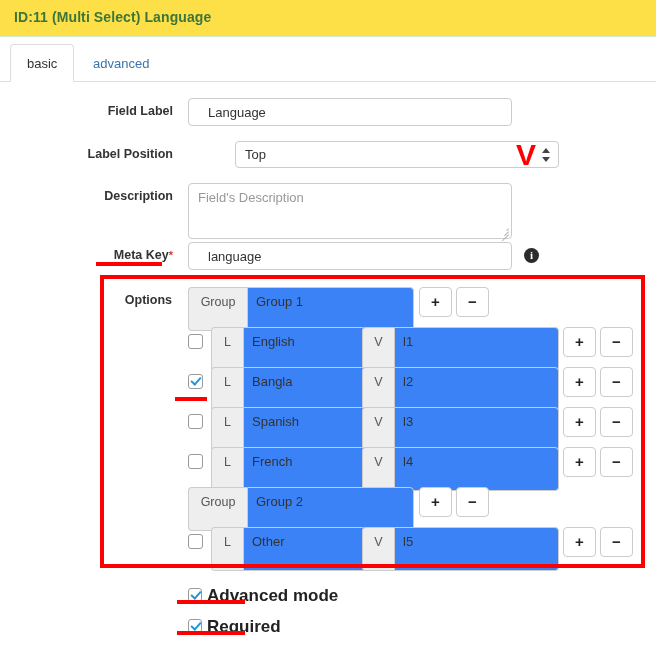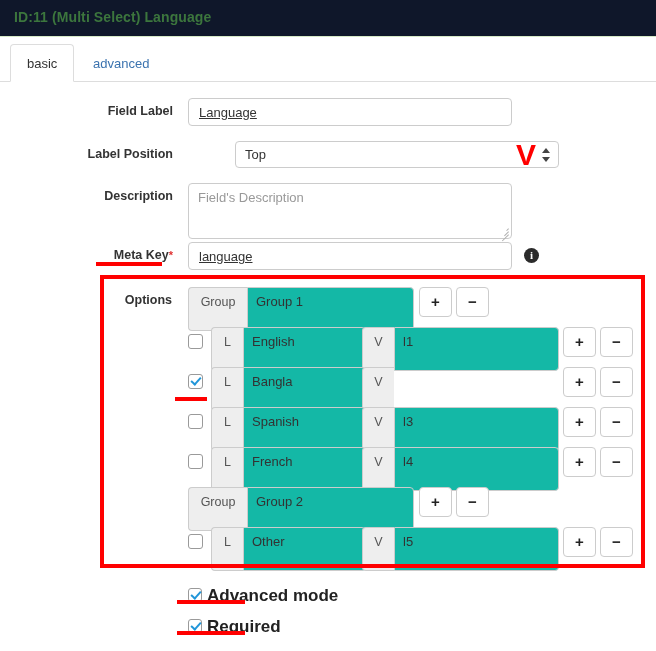--- a/index.html
+++ b/index.html
@@ -16,21 +16,21 @@
     overflow: hidden;
     position: relative;
   }
 
   
   .panel-header {
     position: absolute;
     left: 0; top: 0;
     width: 656px;
     height: 37px;
-    background: #0f172a;
+    background: #fde047;
     border-bottom: 1px solid #d6e9c6;
     box-sizing: border-box;
   }
   .panel-header-title {
     position: absolute;
     left: 14px; top: 9px;
     font-size: 14px;
     font-weight: bold;
     color: #3c763d;
     letter-spacing: 0.1px;
@@ -103,23 +103,22 @@
     background: #ffffff;
     border: 1px solid #cccccc;
     border-radius: 4px;
     font-family: "Liberation Sans", sans-serif;
     font-size: 13px;
     color: #333333;
   }
   .text-input {
     width: 324px;
     height: 28px;
-    padding: 4px 10px;
+    padding: 4px 19px;
     line-height: 19px;
-    text-decoration: underline;
   }
   .select-input {
     width: 324px;
     height: 27px;
     padding: 4px 9px;
     line-height: 18px;
     position: relative;
   }
   .spinner {
     position: absolute;
@@ -197,21 +196,21 @@
     border-radius: 4px 0 0 4px;
     font-size: 12.5px;
     color: #555555;
     text-align: center;
     line-height: 28px;
   }
   .addon.group { width: 59px; }
   .addon.lv { width: 32px; }
   .fld {
     box-sizing: border-box;
-    background: #14b8a6;
+    background: #3b82f6;
     border: 1px solid #cccccc;
     border-radius: 0 4px 4px 0;
     font-size: 13px;
     color: #333333;
     padding: 0 8px;
     line-height: 28px;
     white-space: nowrap;
     overflow: hidden;
   }
   .btn-pm {
@@ -378,20 +377,21 @@
   </div>
 
   <div class="opt-row" style="top:285px;">
     <div class="opt-check checked" style="left:188px; top:7px;"></div>
     <div class="igrp" style="left:211px; width:155px;">
       <div class="addon lv">L</div>
       <div class="fld" style="width:123px;">Bangla</div>
     </div>
     <div class="igrp" style="left:362px; width:197px;">
       <div class="addon lv">V</div>
+      <div class="fld" style="width:165px;">l2</div>
     </div>
     <div class="btn-pm" style="left:563px;">+</div>
     <div class="btn-pm" style="left:600px;">−</div>
   </div>
 
   <div class="opt-row" style="top:325px;">
     <div class="opt-check" style="left:188px; top:7px;"></div>
     <div class="igrp" style="left:211px; width:155px;">
       <div class="addon lv">L</div>
       <div class="fld" style="width:123px;padding-left:8px;">Spanish</div>

